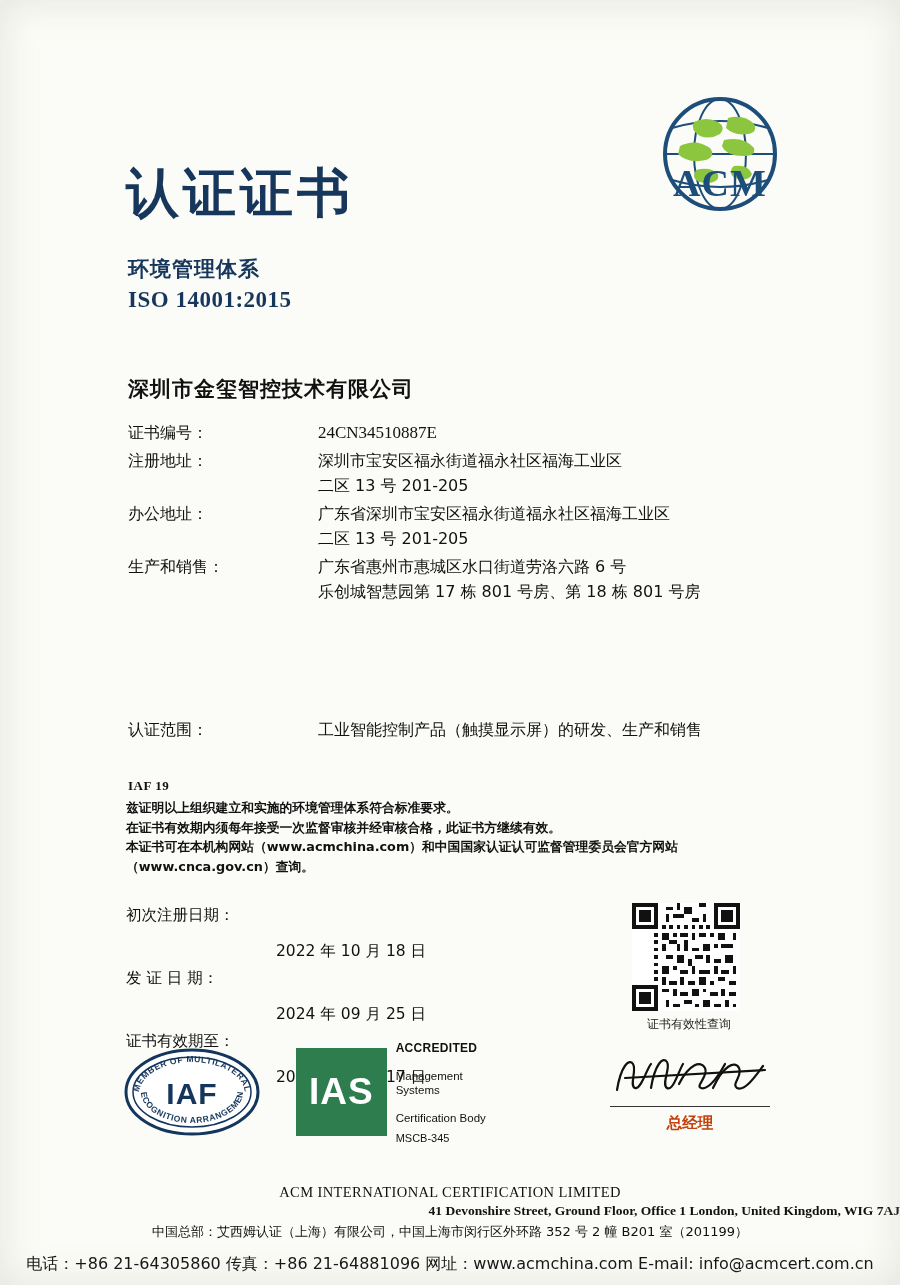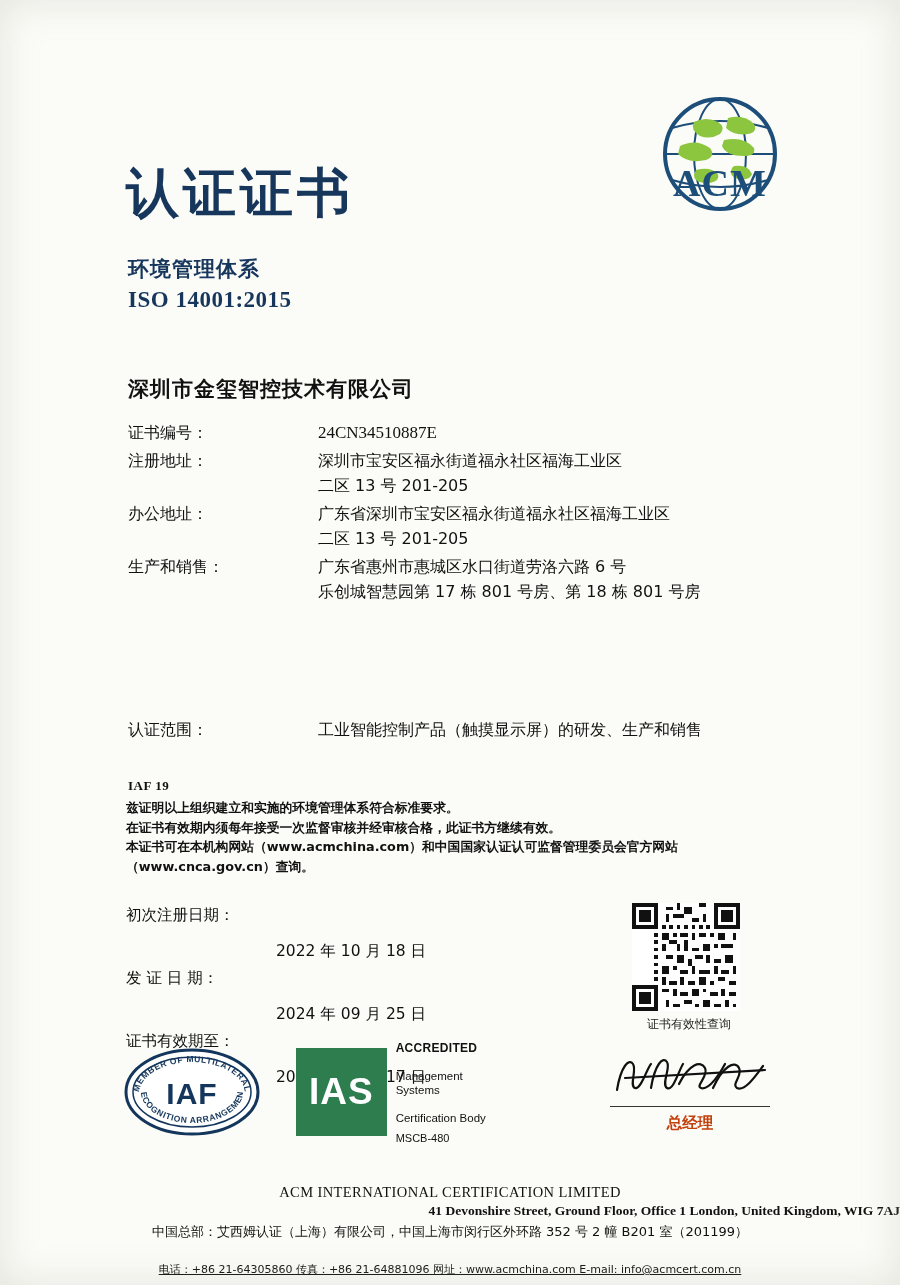--- a/index.html
+++ b/index.html
@@ -293,23 +293,22 @@
     margin-top: 2px;
     text-align: right;
   }
   .f-line3 {
     font-family: "DejaVu Sans", "Liberation Sans", sans-serif;
     font-size: 13px;
     margin-top: 4px;
   }
   .f-line4 {
     font-family: "DejaVu Sans", "Liberation Sans", sans-serif;
-    font-size: 11px;
-    margin-top: 21px;
-    text-decoration: underline;
+    font-size: 16px;
+    margin-top: 13px;
   }
 </style>
 </head>
 <body>
 
 <div class="page">
 
   <div class="acm-logo">
     <svg width="140" height="140" viewBox="0 0 140 140">
       <circle cx="70" cy="62" r="55" fill="none" stroke="#1d4e7a" stroke-width="4"></circle>
@@ -521,21 +520,21 @@
       <text x="69" y="58" text-anchor="middle" font-family="Liberation Sans, sans-serif" font-size="30" font-weight="bold" fill="#14365c" letter-spacing="1">IAF</text>
     </svg>
   </div>
 
   <div class="ias-mark">
     <div class="ias-box">IAS</div>
     <div class="ias-text">
       <div class="ias-accredited">ACCREDITED</div>
       <div class="ias-sub">Management Systems</div>
       <div class="ias-sub">Certification Body</div>
-      <div class="ias-num">MSCB-480</div>
+      <div class="ias-num">MSCB-345</div>
     </div>
   </div>
 
   <div class="signature">
     <svg class="sig-svg" width="170" height="52" viewBox="0 0 170 52">
       <g fill="none" stroke="#111" stroke-width="2.2" stroke-linecap="round">
         <path d="M12 40 C16 16, 24 8, 28 14 C32 20, 24 36, 30 38 C36 40, 42 18, 46 14"></path>
         <path d="M46 38 C50 14, 58 6, 62 12 C66 18, 56 34, 62 38 C68 42, 74 20, 78 14"></path>
         <path d="M74 34 C84 14, 96 10, 100 18 C104 26, 90 36, 96 38 C104 41, 116 22, 120 14"></path>
         <path d="M108 38 C118 16, 130 10, 134 18 C138 26, 126 34, 132 38 C140 42, 152 24, 158 16"></path>

